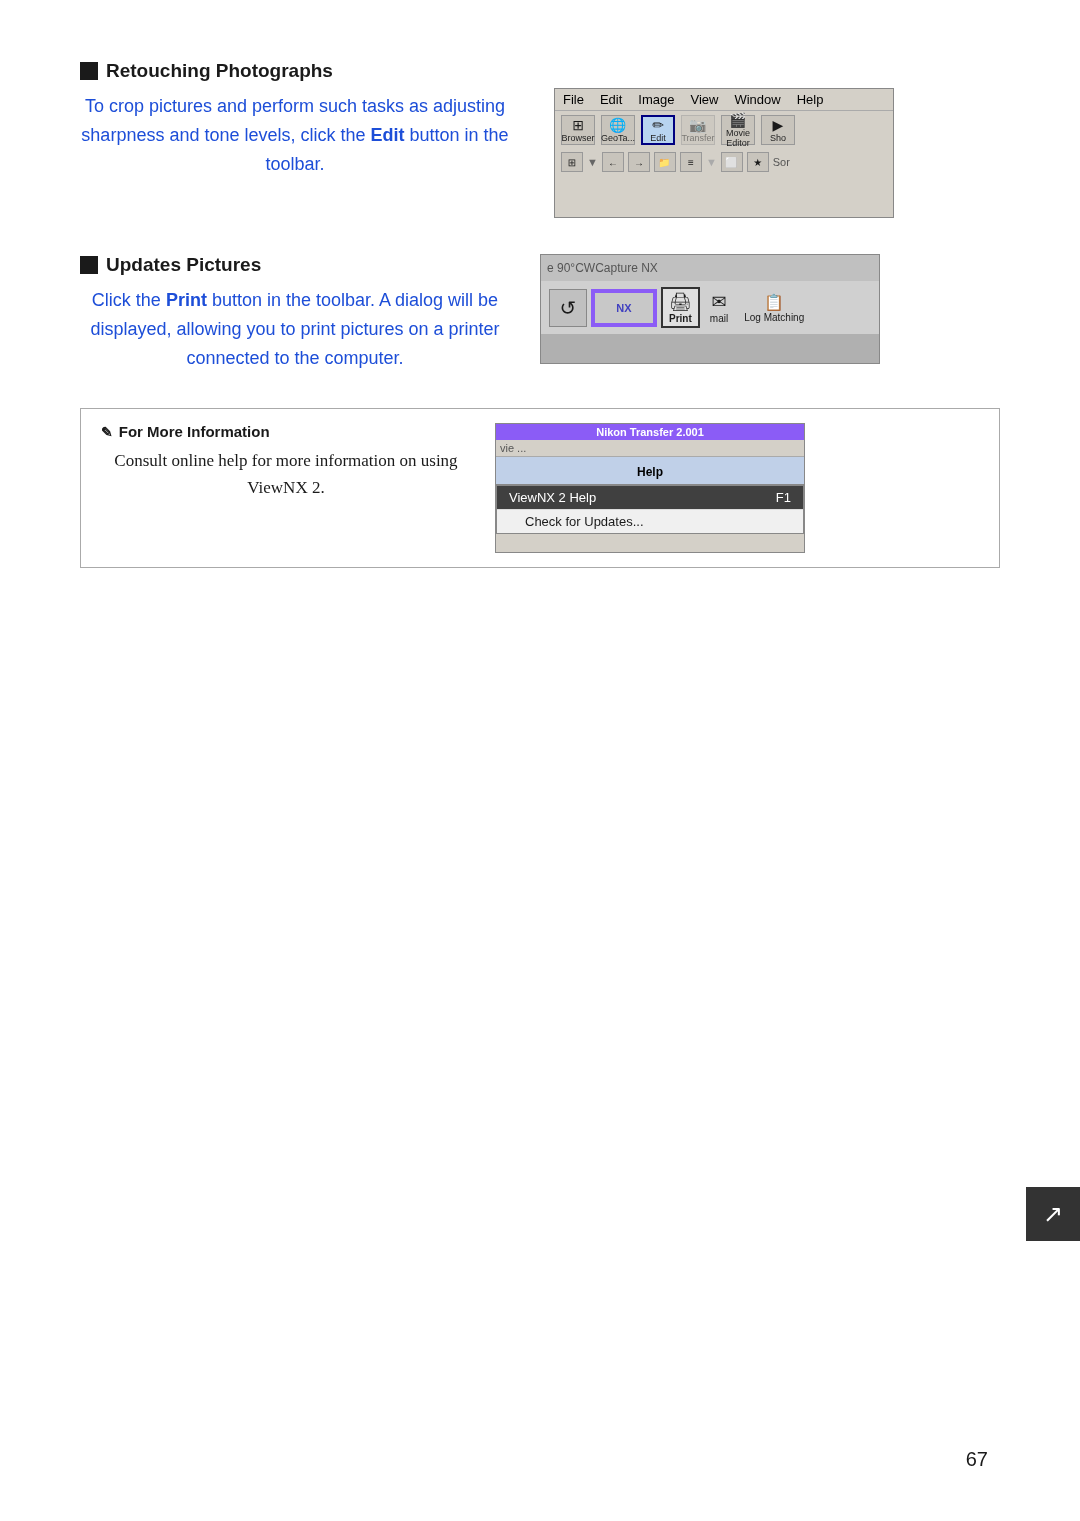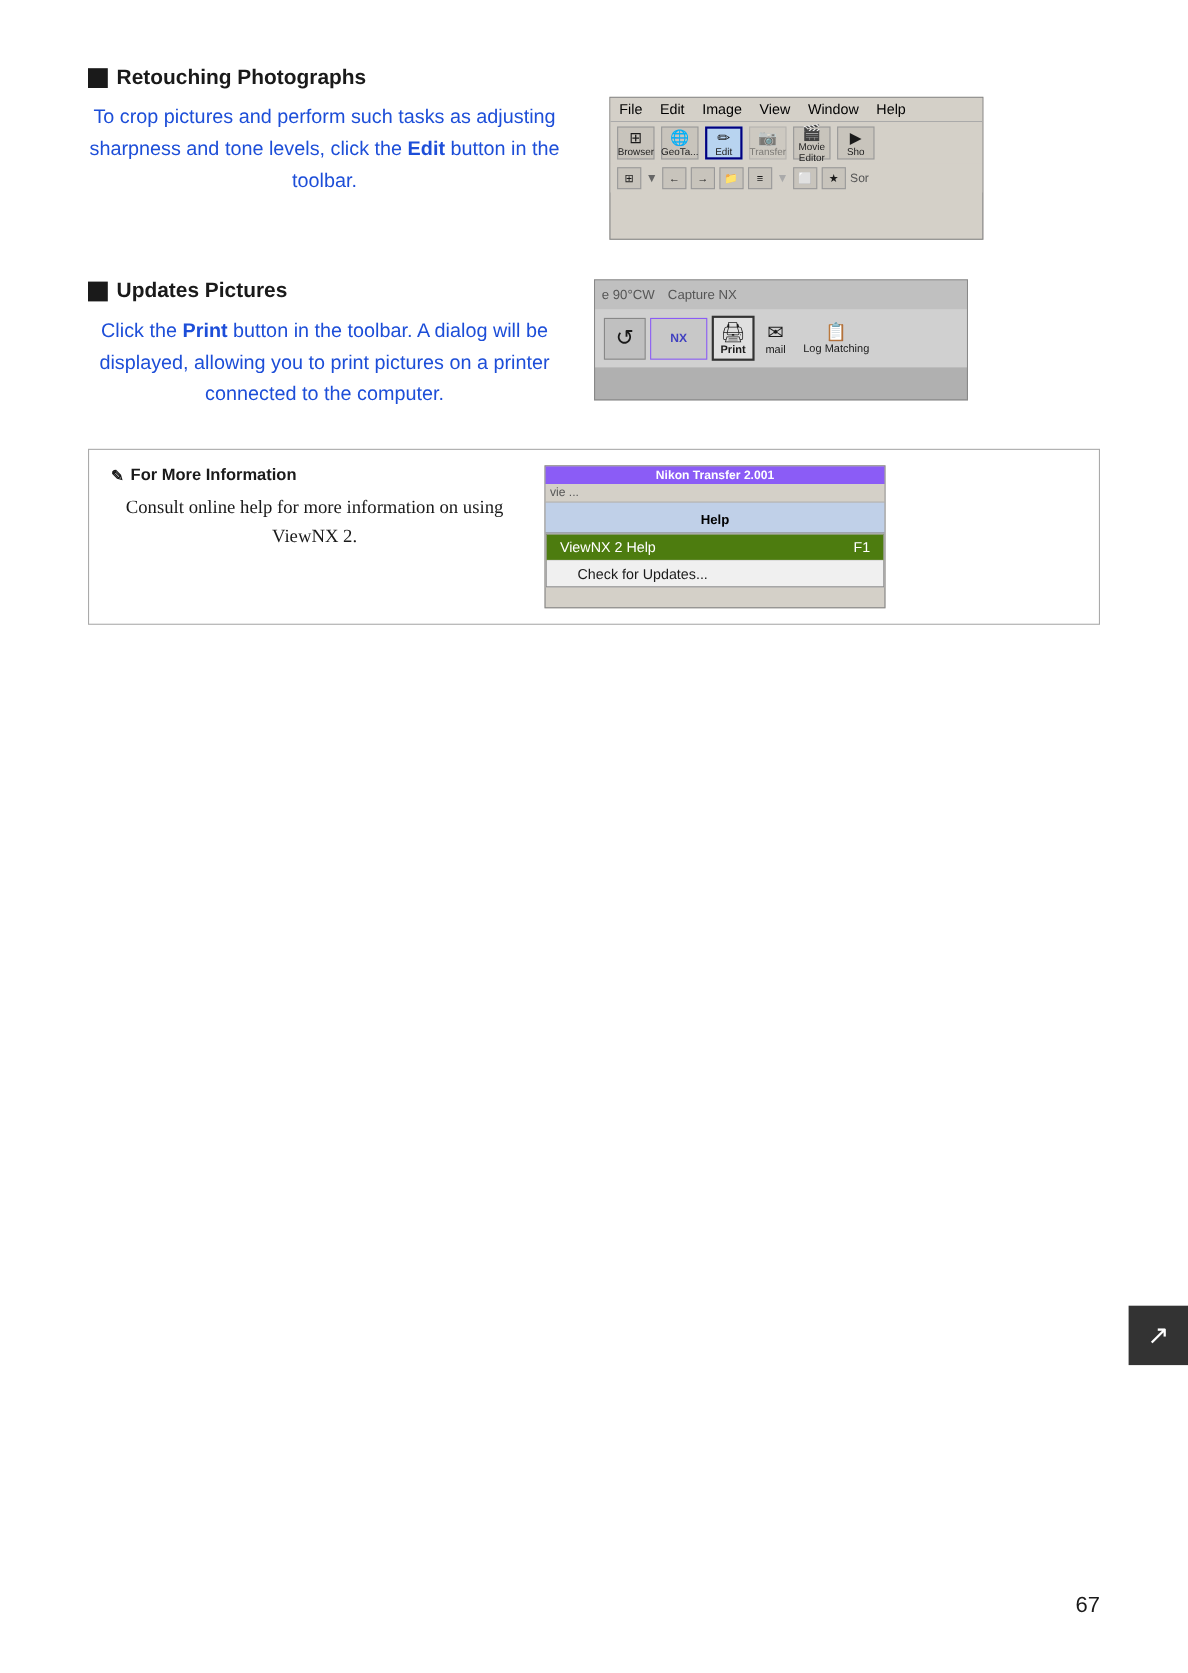--- a/index.html
+++ b/index.html
@@ -150,21 +150,21 @@
       background: #b0b0b0;
       border: 1px solid #888;
     }
 
     .tb2-top-strip {
       background: #c0c0c0;
       height: 26px;
       display: flex;
       align-items: center;
       padding: 0 6px;
-      gap: 12px;
+      gap: 0;
       font-size: 12px;
       color: #555;
     }
 
     .tb2-main-row {
       background: #d0d0d0;
       display: flex;
       align-items: center;
       padding: 6px 8px;
       gap: 4px;
@@ -175,24 +175,24 @@
       height: 38px;
       background: #c0c0c0;
       border: 1px solid #888;
       display: flex;
       align-items: center;
       justify-content: center;
       font-size: 18px;
     }
 
     .tb2-nx-btn {
-      width: 52px;
+      width: 66px;
       height: 38px;
       background: #c8c8c8;
-      border: 1px solid #8b5cf6;
+      border: 4px solid #8b5cf6;
       display: flex;
       align-items: center;
       justify-content: center;
       font-size: 11px;
       font-weight: bold;
     }
 
     .tb2-print-group {
       display: flex;
       flex-direction: column;
@@ -328,36 +328,36 @@
 
     .help-dropdown-item {
       display: flex;
       justify-content: space-between;
       padding: 4px 12px;
       font-size: 13px;
       border-bottom: 1px solid #ddd;
     }
 
     .help-dropdown-item.highlighted {
-      background: #4d7c0f;
+      background: #404040;
       color: #fff;
     }
 
     .help-dropdown-item-2 {
       display: flex;
       justify-content: space-between;
       padding: 4px 28px;
       font-size: 13px;
     }
 
     
     .page-number {
       position: absolute;
       bottom: 50px;
-      right: 80px;
+      right: 92px;
       font-size: 20px;
       font-weight: normal;
       color: #1a1a1a;
     }
 
     
     .bookmark-tab {
       position: absolute;
       right: 0;
       bottom: 280px;

